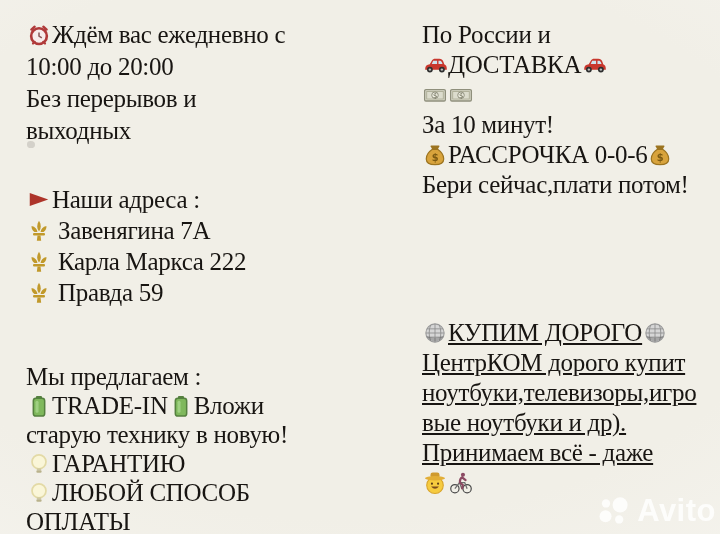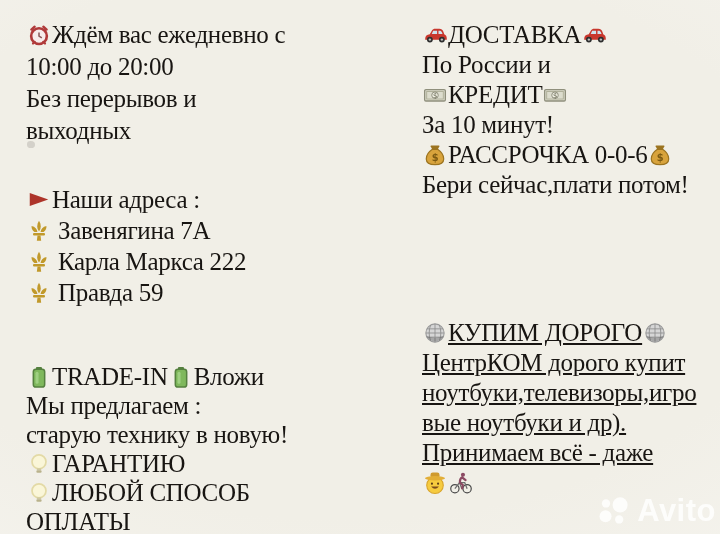--- a/index.html
+++ b/index.html
@@ -63,68 +63,68 @@
             </svg></span><span> Карла Маркса 222</span></div>
         <div class="line"><span class="ico"><svg viewBox="0 0 22 22" fill="#c1992b">
               <path d="M11 1.5 C13.2 5 13.2 8.5 11 11.5 C8.8 8.5 8.8 5 11 1.5 Z"></path>
               <path d="M4.2 6.5 C7.5 7.2 9.3 9.3 9.6 12 L6.8 12 C4.8 10.6 4 8.6 4.2 6.5 Z"></path>
               <path d="M17.8 6.5 C14.5 7.2 12.7 9.3 12.4 12 L15.2 12 C17.2 10.6 18 8.6 17.8 6.5 Z"></path>
               <rect x="5.5" y="12.8" width="11" height="2.4" rx="1"></rect>
               <path d="M9.6 15.2 H12.4 L13 20 H9 Z"></path>
             </svg></span><span> Правда 59</span></div>
       </div>
       <div class="block" style="left: 26px; top: 362px; line-height: 29px;">
+        <div class="line"><span>Мы предлагаем :</span></div>
         <div class="line"><span class="ico"><svg viewBox="0 0 22 22">
               <rect x="8.2" y="1.8" width="5.6" height="3" rx="1" fill="#55803f"></rect>
               <rect x="5.8" y="3.8" width="10.4" height="16.4" rx="2.4" fill="#7fb85c" stroke="#55803f" stroke-width="1.4"></rect>
               <rect x="7.8" y="6.2" width="2.8" height="11" rx="1.4" fill="#a5d487" opacity="0.85"></rect>
             </svg></span><span>TRADE-IN</span><span class="ico"><svg viewBox="0 0 22 22">
               <rect x="8.2" y="1.8" width="5.6" height="3" rx="1" fill="#55803f"></rect>
               <rect x="5.8" y="3.8" width="10.4" height="16.4" rx="2.4" fill="#7fb85c" stroke="#55803f" stroke-width="1.4"></rect>
               <rect x="7.8" y="6.2" width="2.8" height="11" rx="1.4" fill="#a5d487" opacity="0.85"></rect>
             </svg></span><span>Вложи</span></div>
-        <div class="line"><span>Мы предлагаем :</span></div>
         <div class="line"><span>старую технику в новую!</span></div>
         <div class="line"><span class="ico"><svg viewBox="0 0 22 22">
               <circle cx="11" cy="9" r="6.4" fill="#faf6d8" stroke="#e3daa6" stroke-width="1.6"></circle>
               <path d="M9 15 h4 v1.6 h-4 Z" fill="#cfc9a2"></path>
               <rect x="8.6" y="16.8" width="4.8" height="2.2" rx="1" fill="#b9b28b"></rect>
             </svg></span><span>ГАРАНТИЮ</span></div>
         <div class="line"><span class="ico"><svg viewBox="0 0 22 22">
               <circle cx="11" cy="9" r="6.4" fill="#faf6d8" stroke="#e3daa6" stroke-width="1.6"></circle>
               <path d="M9 15 h4 v1.6 h-4 Z" fill="#cfc9a2"></path>
               <rect x="8.6" y="16.8" width="4.8" height="2.2" rx="1" fill="#b9b28b"></rect>
             </svg></span><span>ЛЮБОЙ СПОСОБ</span></div>
         <div class="line"><span>ОПЛАТЫ</span></div>
       </div>
     </div>
   <div>
       <div class="block" style="left: 422px; top: 20px; line-height: 30px;">
+        <div class="line"><span>По России и</span></div>
         <div class="line"><span class="ico"><svg viewBox="0 0 22 22">
               <path d="M2 14.6 C2 11.8 3.6 10.4 6.2 10.2 L8.2 6.9 C8.9 5.8 9.8 5.2 11.2 5.2 L15 5.2 C16.8 5.2 17.9 6 18.6 7.8 L19.5 10.3 C21 10.9 21.8 12.3 21.8 14.2 L21.8 15.4 L2 15.4 Z" fill="#c8372d"></path>
               <path d="M9.3 7 L12.9 7 L12.9 10 L8 10 Z M14.2 7 L15.2 7 C16.3 7 17 7.5 17.4 8.6 L17.9 10 L14.2 10 Z" fill="#cfe3ee"></path>
               <circle cx="6.3" cy="15.2" r="2.7" fill="#2e2e2e"></circle>
               <circle cx="17.3" cy="15.2" r="2.7" fill="#2e2e2e"></circle>
               <circle cx="6.3" cy="15.2" r="1.1" fill="#bdbdbd"></circle>
               <circle cx="17.3" cy="15.2" r="1.1" fill="#bdbdbd"></circle>
             </svg></span><span>ДОСТАВКА</span><span class="ico"><svg viewBox="0 0 22 22">
               <path d="M2 14.6 C2 11.8 3.6 10.4 6.2 10.2 L8.2 6.9 C8.9 5.8 9.8 5.2 11.2 5.2 L15 5.2 C16.8 5.2 17.9 6 18.6 7.8 L19.5 10.3 C21 10.9 21.8 12.3 21.8 14.2 L21.8 15.4 L2 15.4 Z" fill="#c8372d"></path>
               <path d="M9.3 7 L12.9 7 L12.9 10 L8 10 Z M14.2 7 L15.2 7 C16.3 7 17 7.5 17.4 8.6 L17.9 10 L14.2 10 Z" fill="#cfe3ee"></path>
               <circle cx="6.3" cy="15.2" r="2.7" fill="#2e2e2e"></circle>
               <circle cx="17.3" cy="15.2" r="2.7" fill="#2e2e2e"></circle>
               <circle cx="6.3" cy="15.2" r="1.1" fill="#bdbdbd"></circle>
               <circle cx="17.3" cy="15.2" r="1.1" fill="#bdbdbd"></circle>
             </svg></span></div>
-        <div class="line"><span>По России и</span></div>
         <div class="line"><span class="ico"><svg viewBox="0 0 22 22">
               <rect x="1.5" y="6" width="19" height="10.5" rx="1.2" fill="#dcdccd" stroke="#8f8f7c" stroke-width="1.2"></rect>
               <rect x="3.4" y="7.8" width="15.2" height="6.9" fill="none" stroke="#aaaa93" stroke-width="0.8"></rect>
               <circle cx="11" cy="11.2" r="3" fill="#efefe2" stroke="#8f8f7c" stroke-width="0.9"></circle>
               <text x="11" y="13.6" font-size="6.5" text-anchor="middle" fill="#6d6d58" font-family="DejaVu Sans, sans-serif">$</text>
-            </svg></span><span>КРЕДИТ</span><span class="ico"><svg viewBox="0 0 22 22">
+            </svg></span><span class="ico"><svg viewBox="0 0 22 22">
               <rect x="1.5" y="6" width="19" height="10.5" rx="1.2" fill="#dcdccd" stroke="#8f8f7c" stroke-width="1.2"></rect>
               <rect x="3.4" y="7.8" width="15.2" height="6.9" fill="none" stroke="#aaaa93" stroke-width="0.8"></rect>
               <circle cx="11" cy="11.2" r="3" fill="#efefe2" stroke="#8f8f7c" stroke-width="0.9"></circle>
               <text x="11" y="13.6" font-size="6.5" text-anchor="middle" fill="#6d6d58" font-family="DejaVu Sans, sans-serif">$</text>
             </svg></span></div>
         <div class="line"><span>За 10 минут!</span></div>
         <div class="line"><span class="ico"><svg viewBox="0 0 22 22">
               <path d="M8.3 5.6 L7 3.2 Q6.7 2.4 7.5 2.4 L14.5 2.4 Q15.3 2.4 15 3.2 L13.7 5.6 Z" fill="#9c7420"></path>
               <path d="M8.6 5.8 C4.8 8.4 3 11.4 3 14.6 C3 18 6.2 19.8 11 19.8 C15.8 19.8 19 18 19 14.6 C19 11.4 17.2 8.4 13.4 5.8 Z" fill="#d8a33c" stroke="#9c7420" stroke-width="1.1"></path>
               <text x="11" y="16.4" font-size="9" text-anchor="middle" fill="#7c5a12" font-weight="bold" font-family="DejaVu Sans, sans-serif">$</text>

